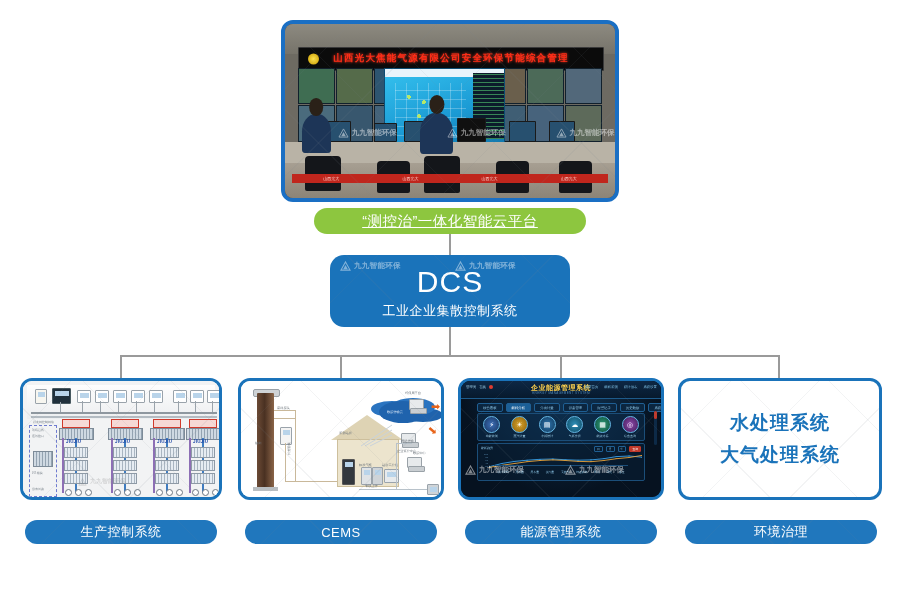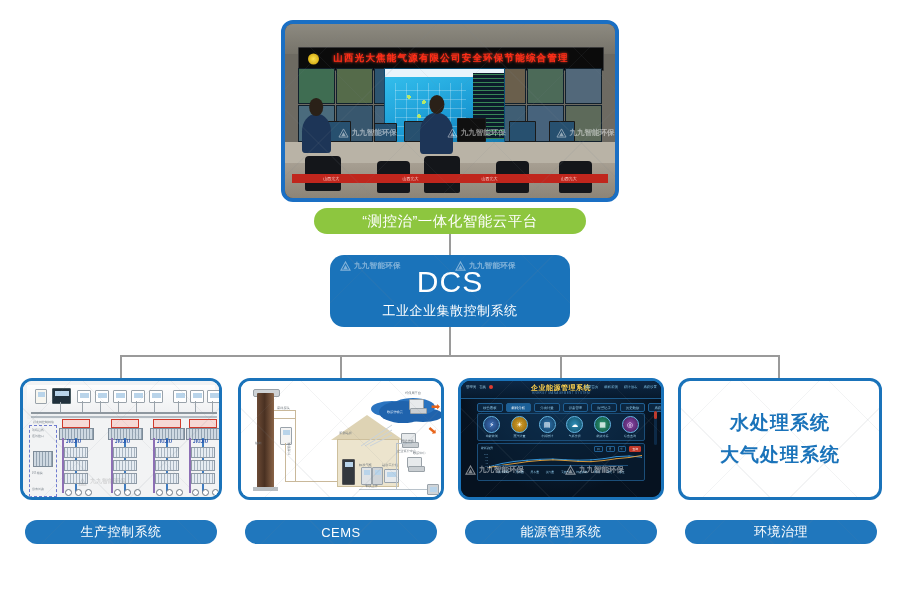--- a/index.html
+++ b/index.html
@@ -73,21 +73,21 @@
   .person::after{content:"";position:absolute;left:50%;top:-42%;transform:translateX(-50%);
     width:46%;height:46%;border-radius:50%;background:#2a2118;}
   .chair{position:absolute;background:#14161a;border-radius:4px 4px 2px 2px;}
 
   
   .green-pill{
     position:absolute;left:314px;top:208px;width:272px;height:26px;
     background:#8dc63f;border-radius:13px;
     display:flex;align-items:center;justify-content:center;
   }
-  .green-pill span{color:#ffffff;font-size:14.5px;letter-spacing:.5px;}
+  .green-pill span{color:#ffffff;font-size:14.5px;letter-spacing:.5px;text-decoration:underline;}
 
   
   .line-v{position:absolute;width:2px;background:#9a9a9a;}
   .line-h{position:absolute;height:2px;background:#9a9a9a;}
 
   
   .dcs{
     position:absolute;left:330px;top:255px;width:240px;height:72px;
     background:#1a73ba;border-radius:14px;overflow:hidden;
   }

